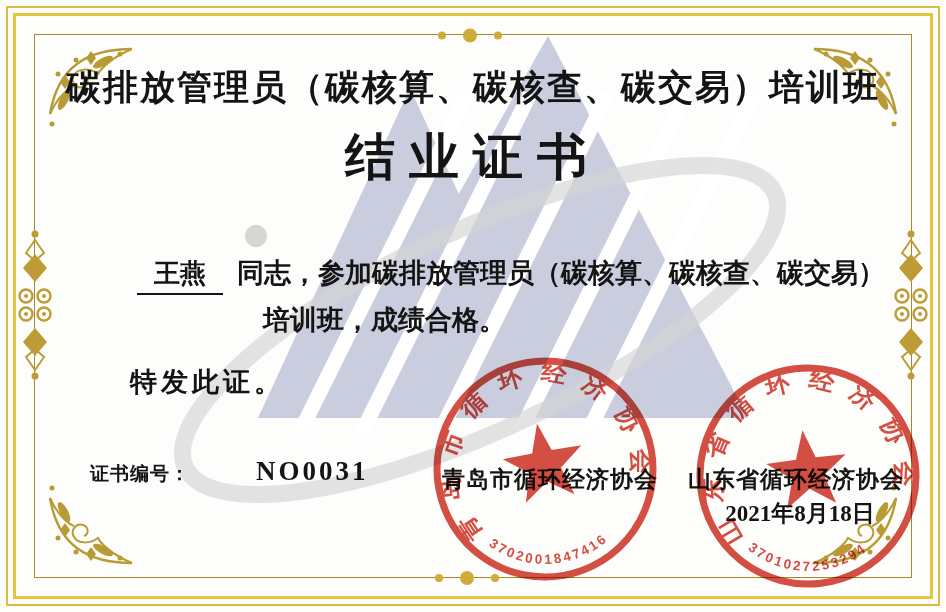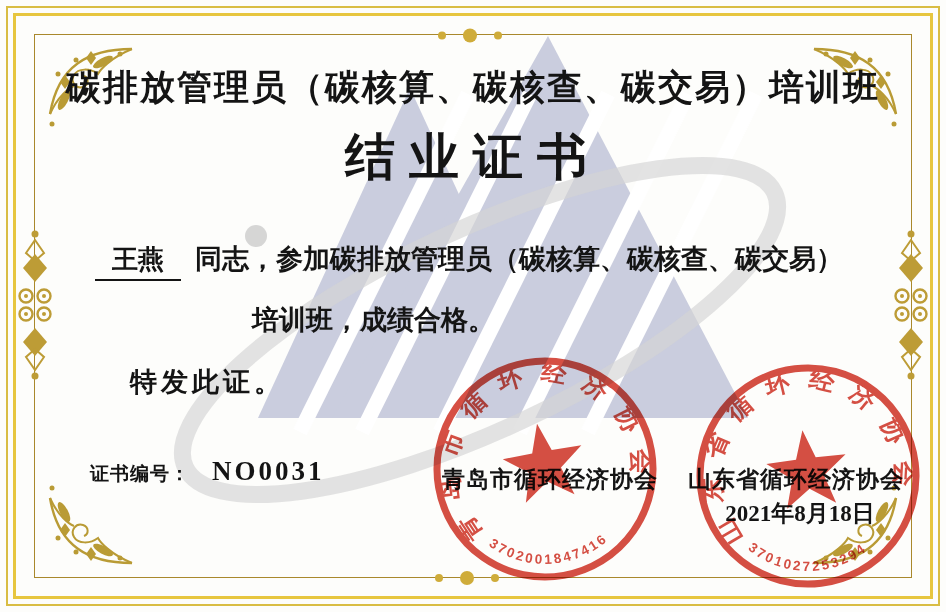--- a/index.html
+++ b/index.html
@@ -22,28 +22,28 @@
   
   .abs{position:absolute;}
   .title1{
     top:64px;left:0;width:100%;
     text-align:center;font-size:35px;font-weight:700;letter-spacing:2px;
   }
   .title2{
     top:124px;left:0;width:100%;
     text-align:center;font-size:50px;font-weight:700;letter-spacing:14px;
   }
-  .body-line1{top:241px;left:95px;width:790px;font-size:27px;font-weight:700;white-space:nowrap;}
+  .body-line1{top:255px;left:95px;width:790px;font-size:27px;font-weight:700;white-space:nowrap;text-align:right;}
   .recipient{
     display:inline-block;border-bottom:2px solid #141414;
     padding:0 17px 2px 17px;margin-right:14px;font-size:26px;
   }
-  .body-line2{top:302px;left:252px;font-size:27px;font-weight:700;}
+  .body-line2{top:302px;left:263px;font-size:27px;font-weight:700;}
   .issue-statement{top:364px;left:130px;font-size:27px;font-weight:700;letter-spacing:4px;}
-  .serial-row{top:456px;left:90px;display:flex;align-items:baseline;}
+  .serial-row{top:456px;left:90px;display:flex;align-items:baseline;gap:44px;}
   .serial-label{font-size:19px;font-weight:700;letter-spacing:1px;}
   .serial-number{font-size:27px;font-weight:700;letter-spacing:3px;margin-left:22px;}
   .issuers-row{top:464px;left:442px;display:flex;gap:30px;white-space:nowrap;}
   .issuer{font-size:23px;font-weight:700;letter-spacing:1px;}
   .date-row{top:498px;left:710px;width:180px;text-align:center;font-size:23px;font-weight:700;}
   
   .seal{
     position:absolute;pointer-events:none;
     mix-blend-mode:multiply;opacity:0.9;
   }

